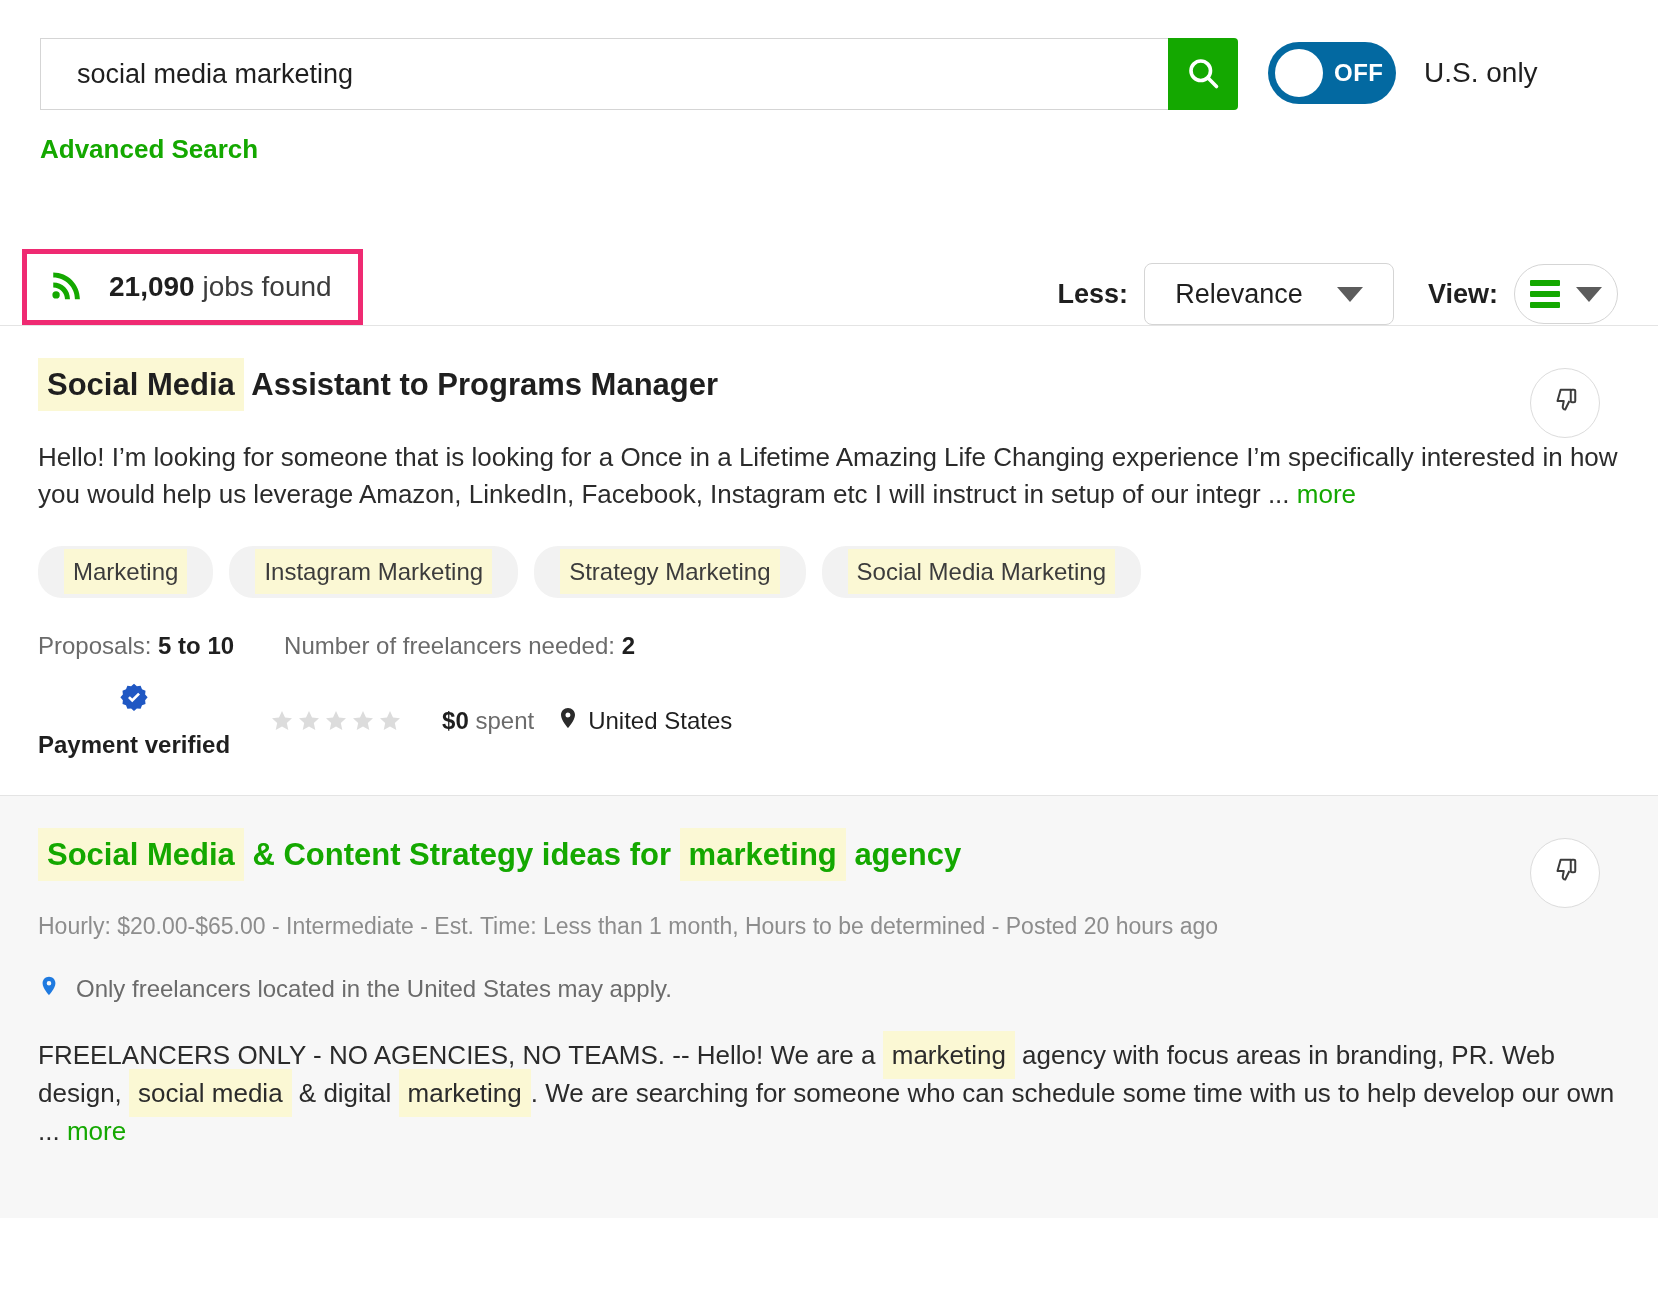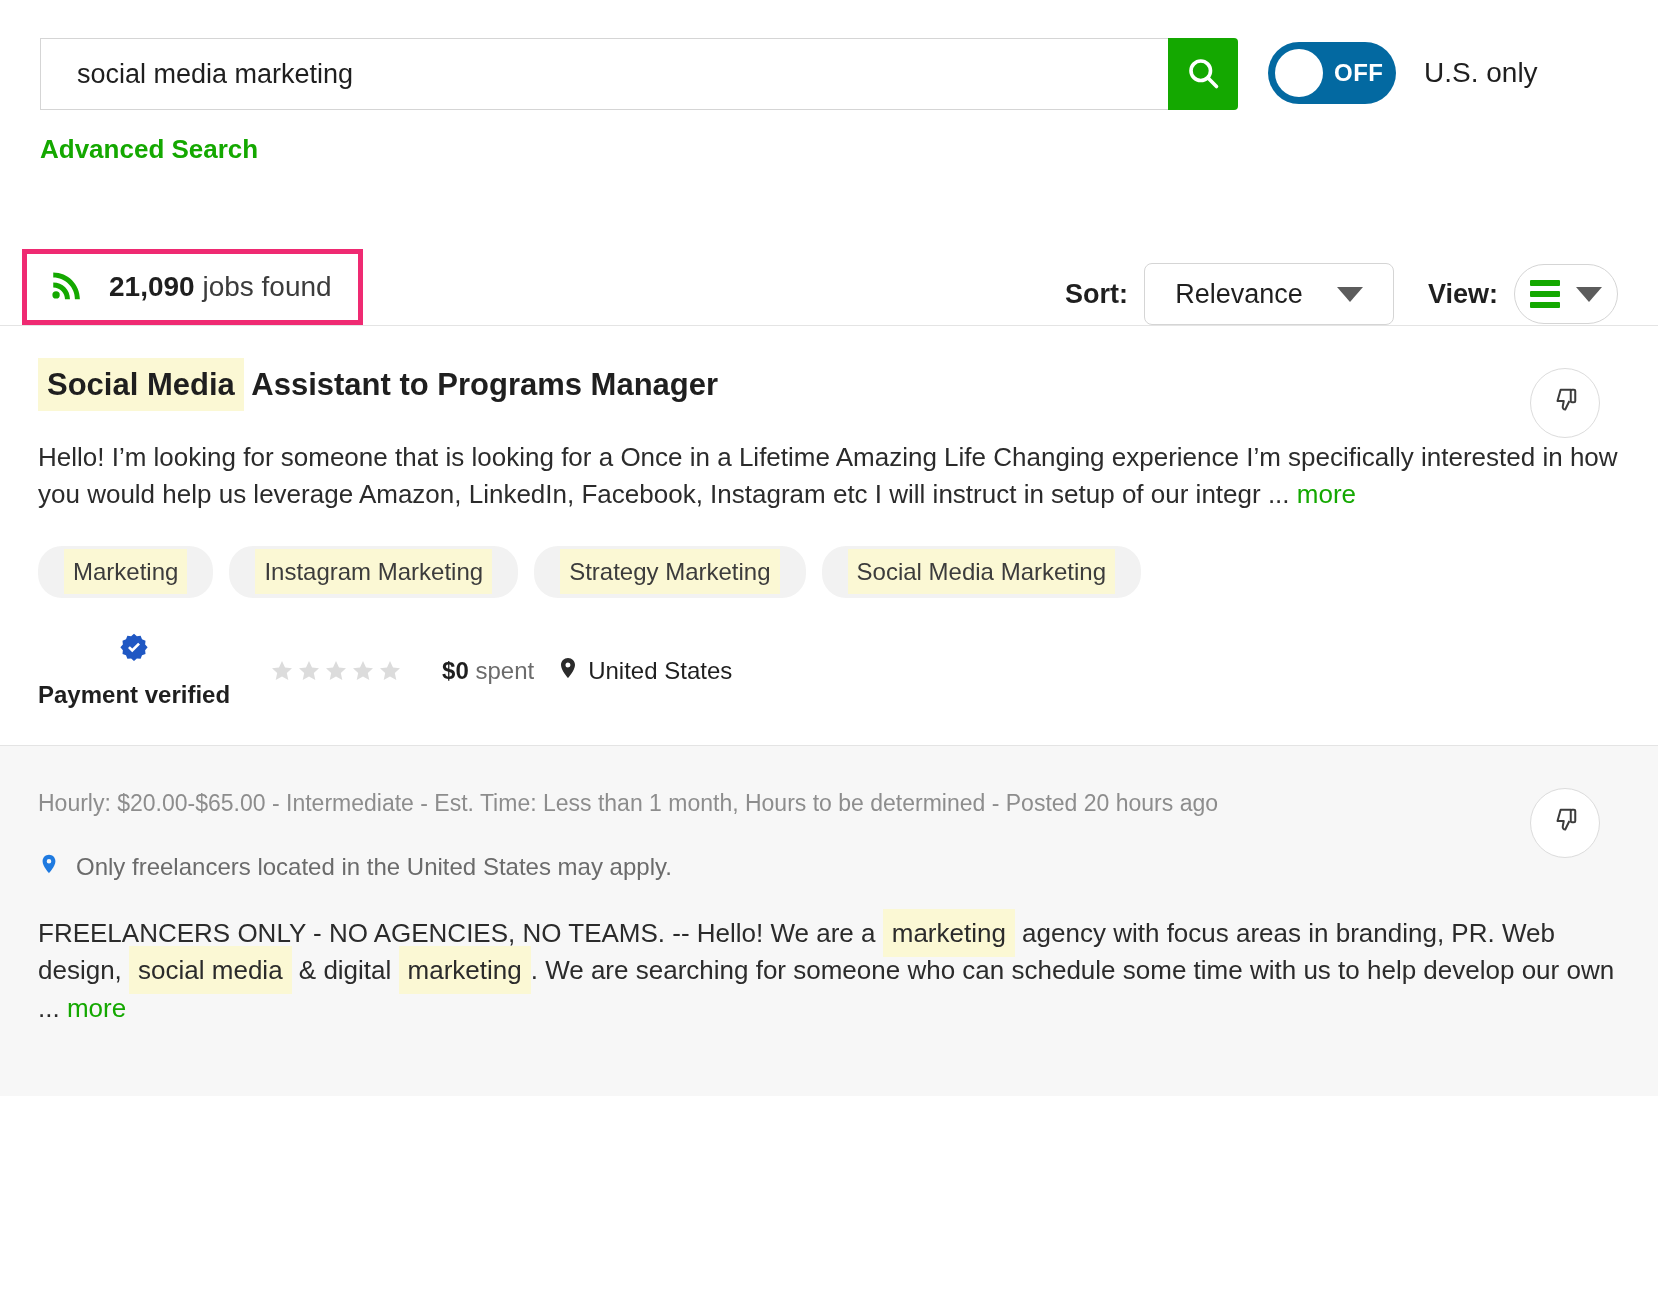--- a/index.html
+++ b/index.html
@@ -292,21 +292,21 @@
         <path d="M3 10.2v3.5c4.6 0 8.3 3.7 8.3 8.3h3.5C14.8 15.3 9.7 10.2 3 10.2z"></path>
         <path d="M3 3.2v3.5c8.5 0 15.3 6.9 15.3 15.3h3.5C21.8 11.6 13.4 3.2 3 3.2z"></path>
       </svg>
     </span>
     <span class="jobs-found-text">
       <b>21,090</b><span> jobs found</span>
     </span>
   </div>
 
   <div class="right-controls">
-    <span class="sort-label">Sort:</span>
+    <span class="sort-label">Less:</span>
     <div class="select-box">
       <span class="select-value">Relevance</span>
       <span class="caret"></span>
     </div>
     <span class="view-label">View:</span>
     <div class="view-box">
       <span class="hamburger">
         <span></span>
           <span></span>
           <span></span>
@@ -326,20 +326,24 @@
   <div class="job-desc">
     <span>Hello! I’m looking for someone that is looking for a Once in a Lifetime Amazing Life Changing experience I’m specifically interested in how you would help us leverage Amazon, LinkedIn, Facebook, Instagram etc I will instruct in setup of our integr ...</span>
     <span class="more-link">more</span>
   </div>
   <div class="tags">
     <span class="tag"><mark>Marketing</mark></span>
     <span class="tag"><mark>Instagram Marketing</mark></span>
     <span class="tag"><mark>Strategy Marketing</mark></span>
     <span class="tag"><mark>Social Media Marketing</mark></span>
   </div>
+  <div class="job-stats">
+    <span><span>Proposals:</span> <b>5 to 10</b></span>
+    <span><span>Number of freelancers needed:</span> <b>2</b></span>
+  </div>
   <div class="job-footer">
     <span class="verified">
       <span>
         <svg width="30" height="30" viewBox="0 0 24 24">
           <path fill="#1f57c3" d="M12 1.3l2.3 2 3-.3 1.1 2.8 2.8 1.1-.3 3 2 2.3-2 2.3.3 3-2.8 1.1-1.1 2.8-3-.3-2.3 2-2.3-2-3 .3-1.1-2.8-2.8-1.1.3-3-2-2.3 2-2.3-.3-3 2.8-1.1L6.7 3l3 .3z"></path>
           <path fill="#ffffff" d="M10.6 16.2l-3.4-3.4 1.5-1.5 1.9 1.9 4.7-4.7 1.5 1.5z"></path>
         </svg>
       </span>
       <span>Payment verified</span>
     </span>
@@ -377,20 +381,23 @@
         <rect x="16.6" y="3" width="3.6" height="10" rx="1"></rect>
       </svg>
     </span>
   </div>
 </div>
 
 <div class="divider"></div>
 
 
 <div class="job alt">
+  <div class="job-title green">
+    <mark>Social Media</mark><span> &amp; Content Strategy ideas for </span><mark>marketing</mark><span> agency</span>
+  </div>
   <div class="job-meta">Hourly: $20.00-$65.00 - Intermediate - Est. Time: Less than 1 month, Hours to be determined - Posted 20 hours ago</div>
   <div class="us-notice">
     <span>
       <svg width="22" height="26" viewBox="0 0 24 24" fill="#1f7ae0">
           <path d="M12 2C8.1 2 5 5.1 5 9c0 5.3 7 13 7 13s7-7.7 7-13c0-3.9-3.1-7-7-7zm0 9.5A2.5 2.5 0 1 1 12 6.5a2.5 2.5 0 0 1 0 5z"></path>
         </svg>
     </span>
     <span>Only freelancers located in the United States may apply.</span>
   </div>
   <div class="job-desc">

